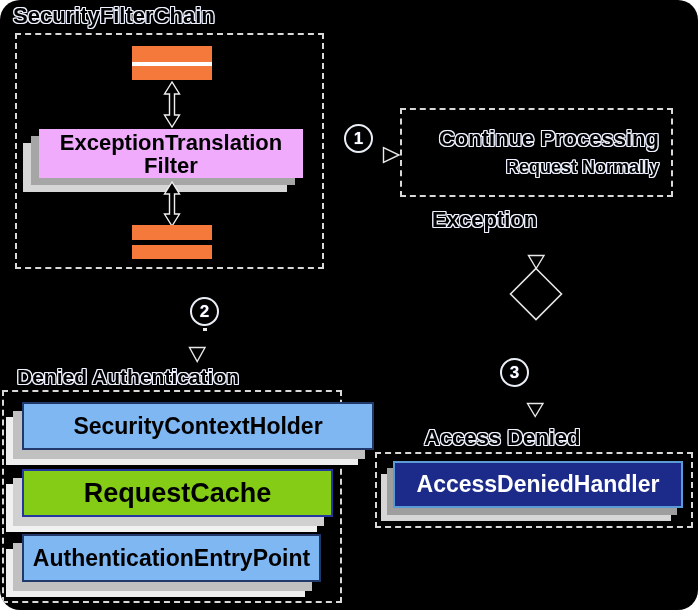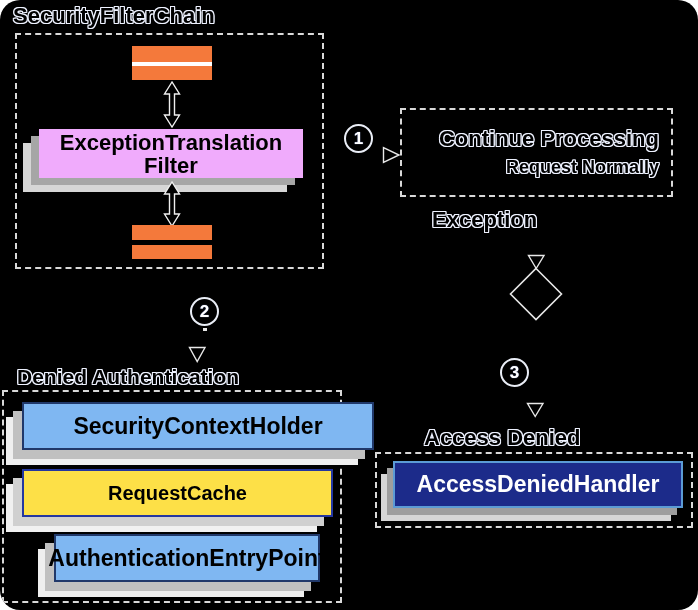--- a/index.html
+++ b/index.html
@@ -24,21 +24,21 @@
   }
   .stack { position:absolute; }
   .stack .sh { position:absolute; width:100%; height:100%; }
   .stack .face {
     position:absolute; inset:0; box-sizing:border-box;
     display:flex; align-items:center; justify-content:center;
     font-weight:bold; text-align:center;
   }
   .face.orange { background:#f0abfc; color:#000; font-size:22px; line-height:23px; }
   .face.blue   { background:#7fb7f2; border:2px solid #20386a; color:#000; font-size:23px; }
-  .face.gray   { background:#fde047; border:2px solid #2437a0; color:#000; font-size:20px; }
+  .face.gray   { background:#84cc16; border:2px solid #2437a0; color:#000; font-size:27px; }
   .face.navy   { background:#1c2b8a; border:2px solid #5b9bd5; color:#fff; font-size:23px; }
   .bar { width:80px; background:#f4793b; }
 </style>
 </head>
 <body>
 
 <div id="canvas">
 
   <div class="abs olabel" style="left:13px; top:1px; font-size:22px;">SecurityFilterChain</div>
 
@@ -111,21 +111,21 @@
     <div class="sh" style="left:-9px; top:9px; background:#c0c0c0;"></div>
     <div class="face blue">SecurityContextHolder</div>
   </div>
 
   <div class="stack" style="left:22px; top:469px; width:311px; height:48px;">
     <div class="sh" style="left:-16px; top:15px; background:#f1f1f1;"></div>
     <div class="sh" style="left:-9px; top:9px; background:#d0d0d0;"></div>
     <div class="face gray">RequestCache</div>
   </div>
 
-  <div class="stack" style="left:22px; top:534px; width:266px; height:48px;margin-left:32px;">
+  <div class="stack" style="left:22px; top:534px; width:299px; height:48px;">
     <div class="sh" style="left:-16px; top:15px; background:#efefef;"></div>
     <div class="sh" style="left:-9px; top:9px; background:#c0c0c0;"></div>
     <div class="face blue">AuthenticationEntryPoint</div>
   </div>
 
   <div class="abs badge" style="left:500px; top:358px;">3</div>
   <svg class="abs" style="left:526px; top:402px;" width="19" height="16">
     <polygon points="1.5,1.5 17,1.5 9.2,14.5" fill="#000" stroke="#e8e8e8" stroke-width="1.4"></polygon>
   </svg>
 

